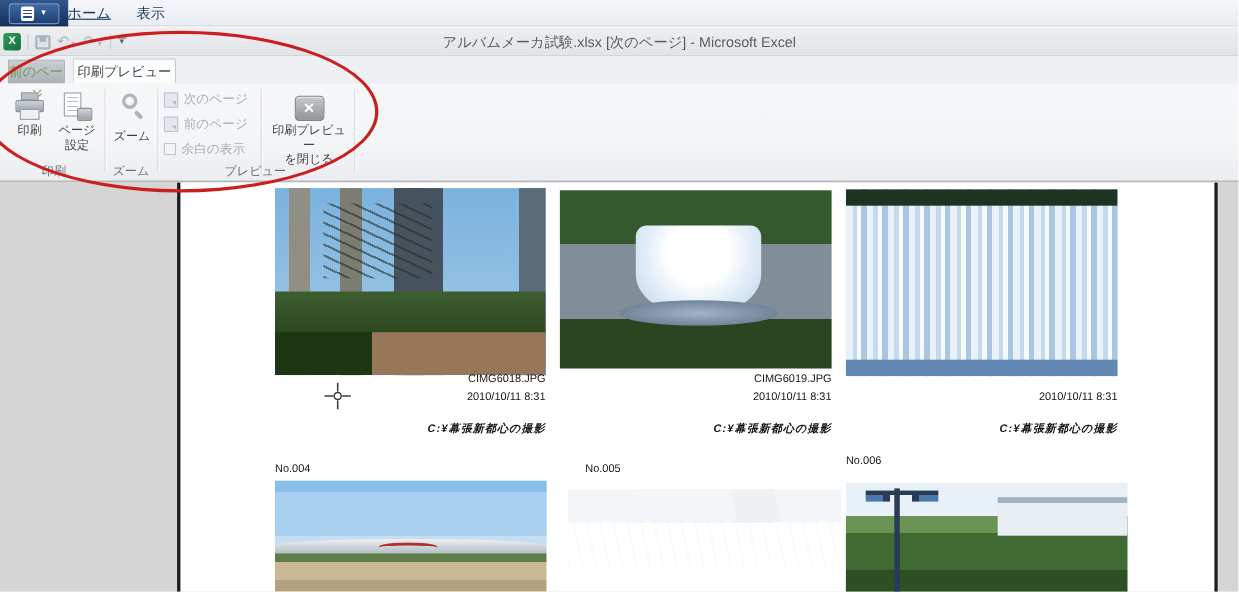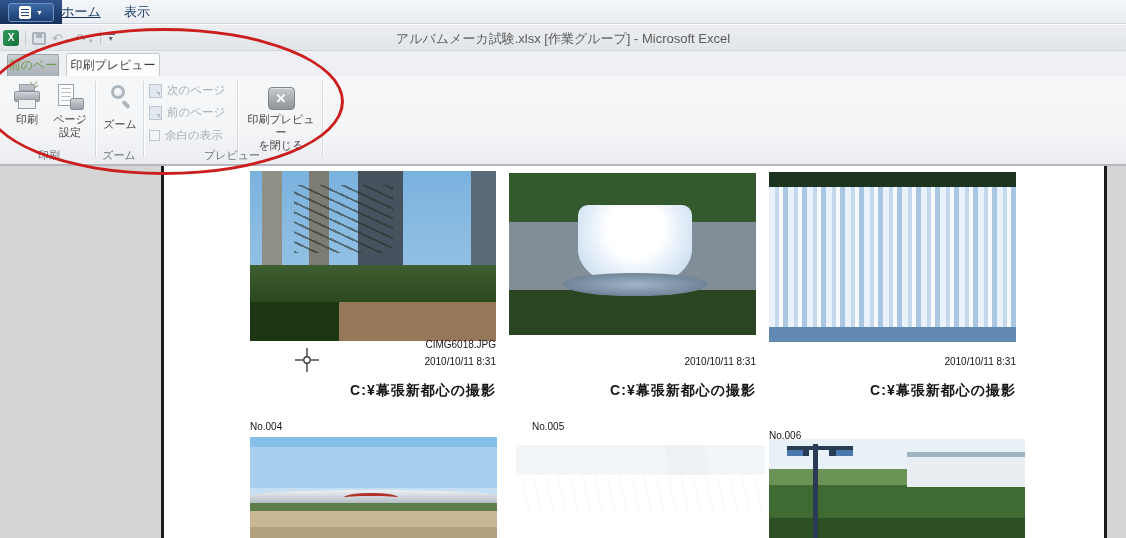--- a/index.html
+++ b/index.html
@@ -133,42 +133,42 @@
   
   .photo-6 { background:linear-gradient(180deg,#e7f1f7 0 30%, #6b9355 30% 46%, #3f6b33 46% 80%, #2c4f24 80%); }
   .photo-6::before { right:0; top:13%; width:46%; height:35%;
     background:linear-gradient(180deg,#9fb3c0 0 14%, #e9eef2 14%); }
   .photo-6::after { left:17%; top:5%; width:5px; height:95%; background:#2a3c55; }
   .photo-6 .accent { left:7%; top:7%; width:26%; height:10%; border-top:4px solid #2a3c55;
     background:linear-gradient(90deg,#4a79b0 0 24%, #2a3c55 24% 34%, transparent 34% 64%, #2a3c55 64% 74%, #4a79b0 74%); }
 
   
   .caption { position:absolute; text-align:right; color:#141414; font-size:10px; line-height:11px; }
-  .caption.path { font-weight:bold; font-size:14px; letter-spacing:1px; }
+  .caption.path { font-weight:bold; font-size:10px; letter-spacing:1px;font-style:italic; }
   .photo-number { position:absolute; font-size:10px; color:#141414; }
 
   .crosshair { position:absolute; width:26px; height:26px; }
   .crosshair svg { display:block; }
 </style>
 </head>
 <body>
 
 <div class="top-strip">
   <div class="menu-button">
     <div class="menu-button-inner">
       <span class="list-icon"></span>
       <span class="menu-caret">▼</span>
     </div>
   </div>
   <div class="top-tab home">ホーム</div>
   <div class="top-tab view">表示</div>
 </div>
 
 <div class="title-bar">
-  <div class="window-title">アルバムメーカ試験.xlsx  [作業グループ]  -  Microsoft Excel</div>
+  <div class="window-title">アルバムメーカ試験.xlsx  [次のページ]  -  Microsoft Excel</div>
   <div class="qat">
     <span class="excel-icon">X</span>
     <span class="qat-sep"></span>
     <span class="save-icon"></span>
     <span><span class="qat-glyph">↶</span><span class="mini-caret">▼</span></span>
     <span><span class="qat-glyph">↷</span><span class="mini-caret">▼</span></span>
     <span class="qat-sep"></span>
     <span class="qat-drop">
         <span class="bar"></span>
         <span class="car">▼</span>
@@ -242,41 +242,42 @@
     <div class="photo photo-1" style="left:86px; top:5px; width:246px; height:170px;">
         <i class="accent"></i>
       </div>
     <div class="photo photo-2" style="left:345px; top:7px; width:247px; height:162px;"></div>
     <div class="photo photo-3" style="left:605px; top:6px; width:247px; height:170px;"></div>
 
     <div class="caption" style="left:86px; top:173px; width:246px;">CIMG6018.JPG</div>
     <div class="caption" style="left:86px; top:190px; width:246px;">2010/10/11 8:31</div>
     <div class="caption path" style="left:86px; top:219px; width:246px;">C:¥幕張新都心の撮影</div>
 
+    <div class="caption" style="left:345px; top:173px; width:247px;">CIMG6019.JPG</div>
     <div class="caption" style="left:345px; top:190px; width:247px;">2010/10/11 8:31</div>
     <div class="caption path" style="left:345px; top:219px; width:247px;">C:¥幕張新都心の撮影</div>
 
     <div class="caption" style="left:605px; top:190px; width:247px;">2010/10/11 8:31</div>
     <div class="caption path" style="left:605px; top:219px; width:247px;">C:¥幕張新都心の撮影</div>
 
     <div class="crosshair" style="left:130px; top:181px;">
       <svg width="26" height="26" viewBox="0 0 26 26">
         <g stroke="#3d3d3d" stroke-width="1.4" fill="none">
           <line x1="13" y1="1" x2="13" y2="9"></line>
             <line x1="13" y1="17" x2="13" y2="25"></line>
           <line x1="1" y1="13" x2="9" y2="13"></line>
             <line x1="17" y1="13" x2="25" y2="13"></line>
           <circle cx="13" cy="13" r="3.2"></circle>
         </g>
       </svg>
     </div>
 
     <div class="photo-number" style="left:86px; top:255px;">No.004</div>
     <div class="photo-number" style="left:368px; top:255px;">No.005</div>
-    <div class="photo-number" style="left:605px; top:264px;">No.006</div>
+    <div class="photo-number" style="left:605px; top:248px;">No.006</div>
 
     <div class="photo photo-4" style="left:86px; top:271px; width:247px; height:101px;">
         <i class="accent"></i>
       </div>
     <div class="photo photo-5" style="left:352px; top:271px; width:249px; height:101px;"></div>
     <div class="photo photo-6" style="left:605px; top:273px; width:256px; height:99px;">
         <i class="accent"></i>
       </div>
   </div>
 </div>

